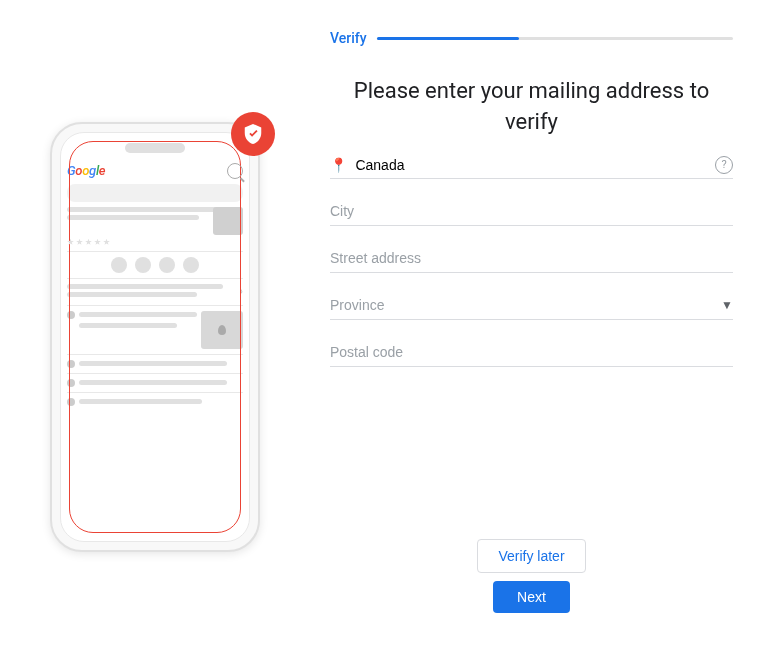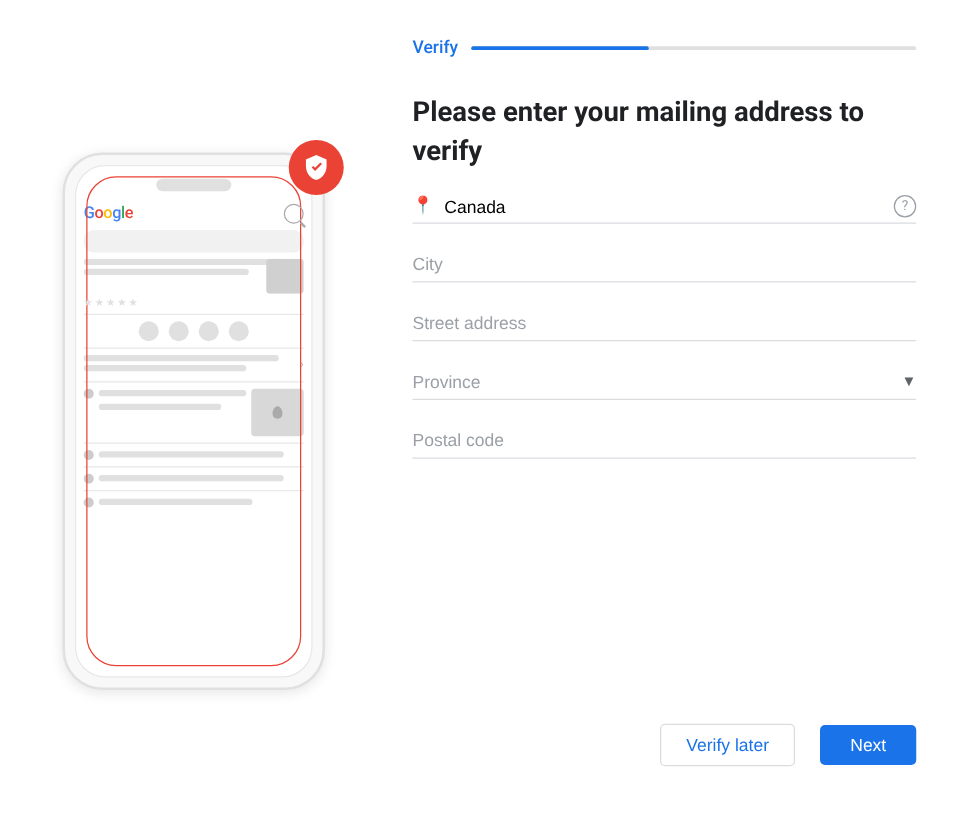--- a/index.html
+++ b/index.html
@@ -25,20 +25,21 @@
       width: 310px;
       display: flex;
       align-items: center;
       justify-content: center;
       position: relative;
       height: 100%;
     }
     .phone-wrapper {
       position: relative;
       margin-top: 20px;
+      font-style: italic;
     }
     .phone {
       width: 210px;
       height: 430px;
       background: #f8f8f8;
       border-radius: 32px;
       border: 2px solid #e0e0e0;
       position: relative;
       overflow: hidden;
       box-shadow: 0 2px 10px rgba(0,0,0,0.1);
@@ -254,24 +255,25 @@
       position: absolute;
       left: 0;
       top: 0;
       height: 100%;
       background: #1a73e8;
       border-radius: 2px;
       width: 40%;
     }
     .form-title {
       font-size: 22px;
-      font-weight: 700;
+      font-weight: 400;
       color: #202124;
       line-height: 1.4;
       margin-bottom: 14px;
+      text-align: center;
     }
     .form-description {
       font-size: 13px;
       color: #5f6368;
       line-height: 1.5;
       margin-bottom: 28px;
       max-width: 320px;
     }
     .form-fields {
       display: flex;
@@ -334,23 +336,24 @@
     }
     .select-arrow {
       color: #5f6368;
       font-size: 12px;
     }
     
     .button-row {
       display: flex;
       align-items: center;
       justify-content: flex-end;
-      gap: 20px;
+      gap: 8px;
       margin-top: auto;
       padding-top: 20px;
+      flex-direction: column;
     }
     .btn-secondary {
       padding: 8px 20px;
       border: 1px solid #dadce0;
       border-radius: 4px;
       background: #fff;
       color: #1a73e8;
       font-size: 14px;
       font-weight: 500;
       cursor: pointer;

